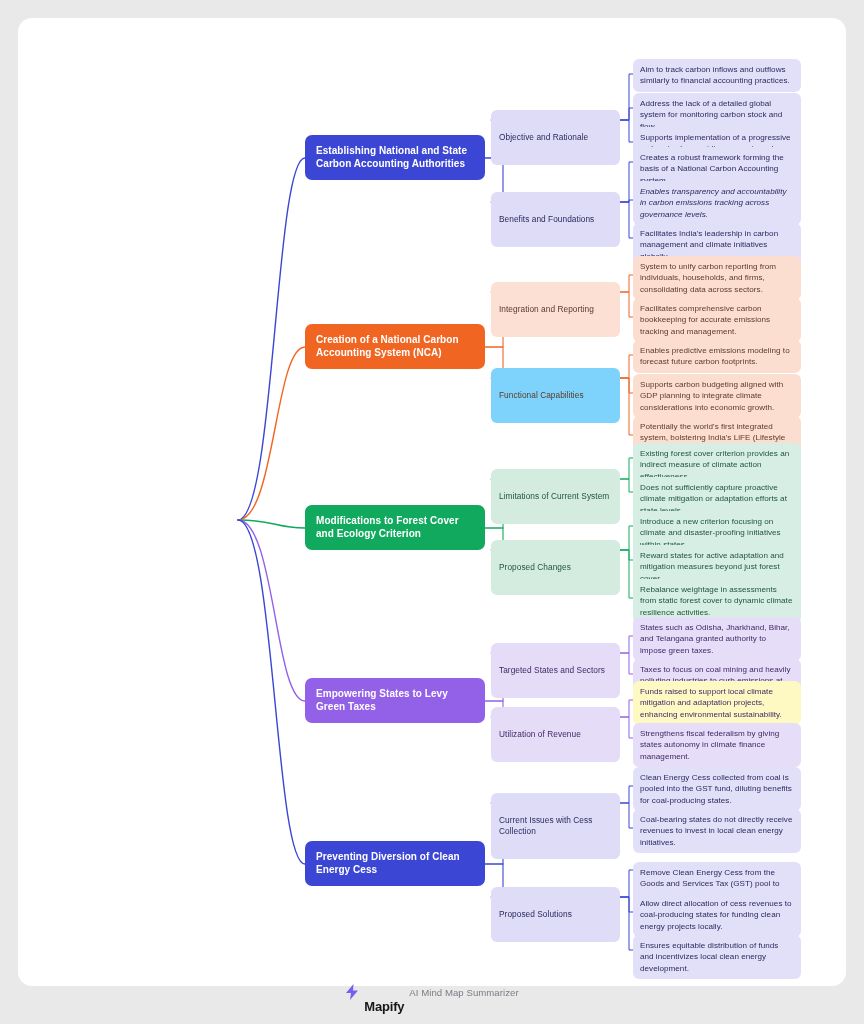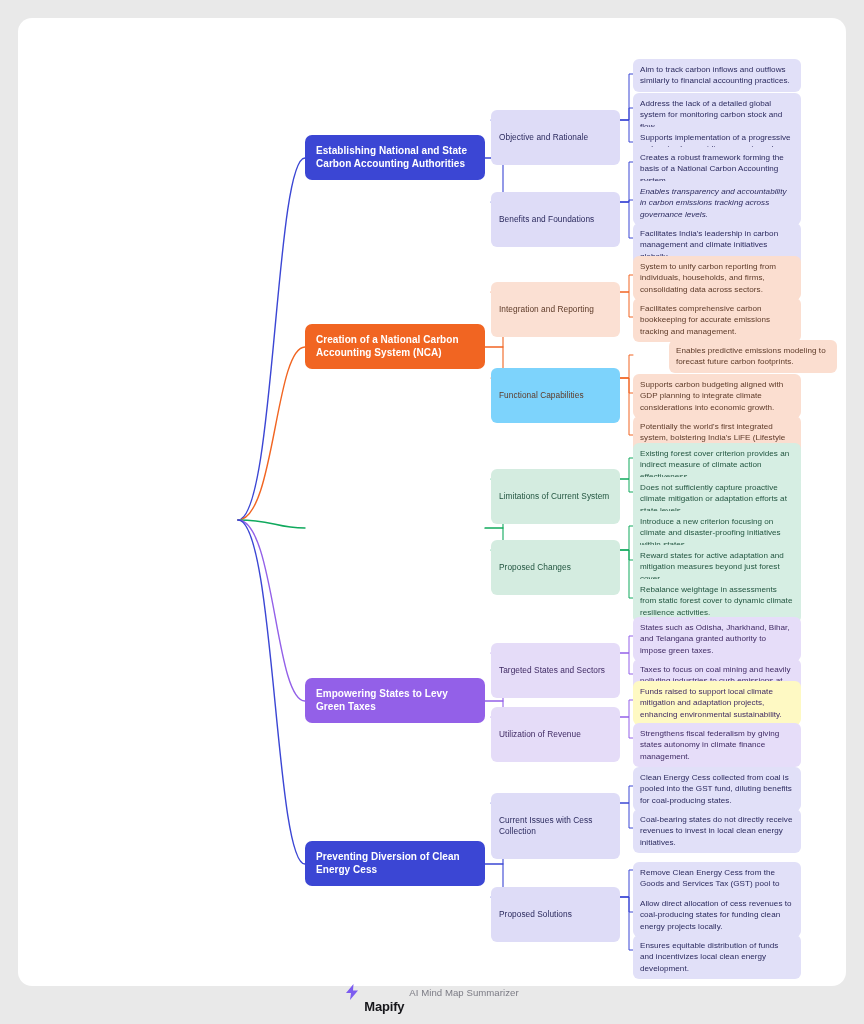--- a/index.html
+++ b/index.html
@@ -162,23 +162,24 @@
         <div class="leaf-node" style="left: 615px; top: 109px; min-height: 30px; background: rgb(225, 224, 248); color: rgb(43, 42, 94);">Supports implementation of a progressive carbon tax by providing accurate carbon data.</div>
         <div class="sub-node" style="left: 473px; top: 174px; background: rgb(222, 220, 247); color: rgb(43, 42, 94);">Benefits and Foundations</div>
         <div class="leaf-node" style="left: 615px; top: 129px; min-height: 30px; background: rgb(225, 224, 248); color: rgb(43, 42, 94);">Creates a robust framework forming the basis of a National Carbon Accounting system.</div>
         <div class="leaf-node" style="left: 615px; top: 163px; min-height: 38px; background: rgb(225, 224, 248); color: rgb(43, 42, 94); font-style: italic;">Enables transparency and accountability in carbon emissions tracking across governance levels.</div>
         <div class="leaf-node" style="left: 615px; top: 205px; min-height: 30px; background: rgb(225, 224, 248); color: rgb(43, 42, 94);">Facilitates India's leadership in carbon management and climate initiatives globally.</div>
         <div class="branch-node" style="left: 287px; top: 306px; background: rgb(241, 101, 34);">Creation of a National Carbon Accounting System (NCA)</div>
         <div class="sub-node" style="left: 473px; top: 264px; background: rgb(251, 224, 211); color: rgb(93, 58, 40);">Integration and Reporting</div>
         <div class="leaf-node" style="left: 615px; top: 238px; min-height: 38px; background: rgb(251, 222, 208); color: rgb(93, 58, 40);">System to unify carbon reporting from individuals, households, and firms, consolidating data across sectors.</div>
         <div class="leaf-node" style="left: 615px; top: 280px; min-height: 38px; background: rgb(251, 222, 208); color: rgb(93, 58, 40);">Facilitates comprehensive carbon bookkeeping for accurate emissions tracking and management.</div>
         <div class="sub-node" style="left: 473px; top: 350px; background: #7dd3fc; color: rgb(93, 58, 40);">Functional Capabilities</div>
-        <div class="leaf-node" style="left: 615px; top: 322px; min-height: 30px; background: rgb(251, 222, 208); color: rgb(93, 58, 40); margin-left: 36px;">Enables predictive emissions modeling to forecast future carbon footprints.</div>
+        <div class="leaf-node" style="left: 615px; top: 322px; min-height: 30px; background: rgb(251, 222, 208); color: rgb(93, 58, 40);">Enables predictive emissions modeling to forecast future carbon footprints.</div>
         <div class="leaf-node" style="left: 615px; top: 356px; min-height: 38px; background: rgb(251, 222, 208); color: rgb(93, 58, 40);">Supports carbon budgeting aligned with GDP planning to integrate climate considerations into economic growth.</div>
         <div class="leaf-node" style="left: 615px; top: 398px; min-height: 38px; background: rgb(251, 222, 208); color: rgb(93, 58, 40);">Potentially the world's first integrated system, bolstering India's LiFE (Lifestyle for Environment) initiative.</div>
+        <div class="branch-node" style="left: 287px; top: 487px; background: rgb(16, 169, 93);">Modifications to Forest Cover and Ecology Criterion</div>
         <div class="sub-node" style="left: 473px; top: 451px; background: rgb(212, 236, 224); color: rgb(33, 84, 63);">Limitations of Current System</div>
         <div class="leaf-node" style="left: 615px; top: 425px; min-height: 30px; background: rgb(214, 238, 227); color: rgb(33, 84, 63);">Existing forest cover criterion provides an indirect measure of climate action effectiveness.</div>
         <div class="leaf-node" style="left: 615px; top: 459px; min-height: 30px; background: rgb(214, 238, 227); color: rgb(33, 84, 63);">Does not sufficiently capture proactive climate mitigation or adaptation efforts at state levels.</div>
         <div class="sub-node" style="left: 473px; top: 522px; background: rgb(212, 236, 224); color: rgb(33, 84, 63);">Proposed Changes</div>
         <div class="leaf-node" style="left: 615px; top: 493px; min-height: 30px; background: rgb(214, 238, 227); color: rgb(33, 84, 63);">Introduce a new criterion focusing on climate and disaster-proofing initiatives within states.</div>
         <div class="leaf-node" style="left: 615px; top: 527px; min-height: 30px; background: rgb(214, 238, 227); color: rgb(33, 84, 63);">Reward states for active adaptation and mitigation measures beyond just forest cover.</div>
         <div class="leaf-node" style="left: 615px; top: 561px; min-height: 38px; background: rgb(214, 238, 227); color: rgb(33, 84, 63);">Rebalance weightage in assessments from static forest cover to dynamic climate resilience activities.</div>
         <div class="branch-node" style="left: 287px; top: 660px; background: rgb(147, 96, 232);">Empowering States to Levy Green Taxes</div>
         <div class="sub-node" style="left: 473px; top: 625px; background: rgb(229, 220, 248); color: rgb(63, 42, 99);">Targeted States and Sectors</div>
         <div class="leaf-node" style="left: 615px; top: 599px; min-height: 38px; background: rgb(230, 221, 249); color: rgb(63, 42, 99);">States such as Odisha, Jharkhand, Bihar, and Telangana granted authority to impose green taxes.</div>

